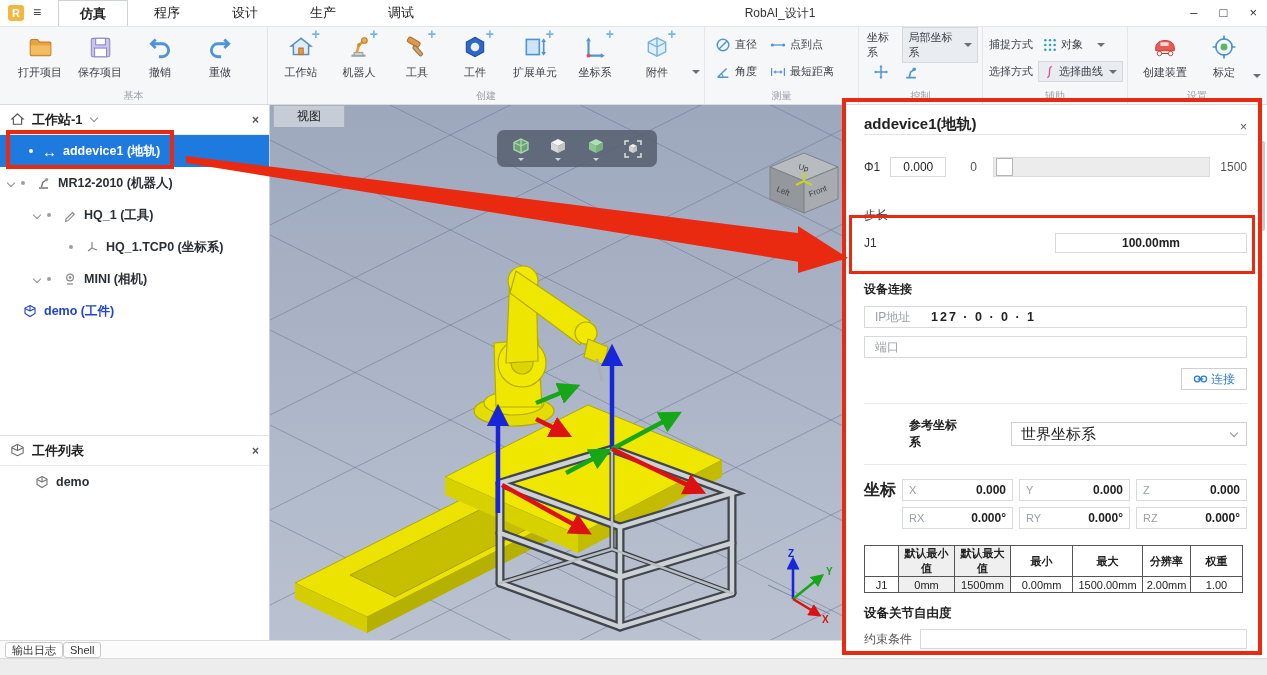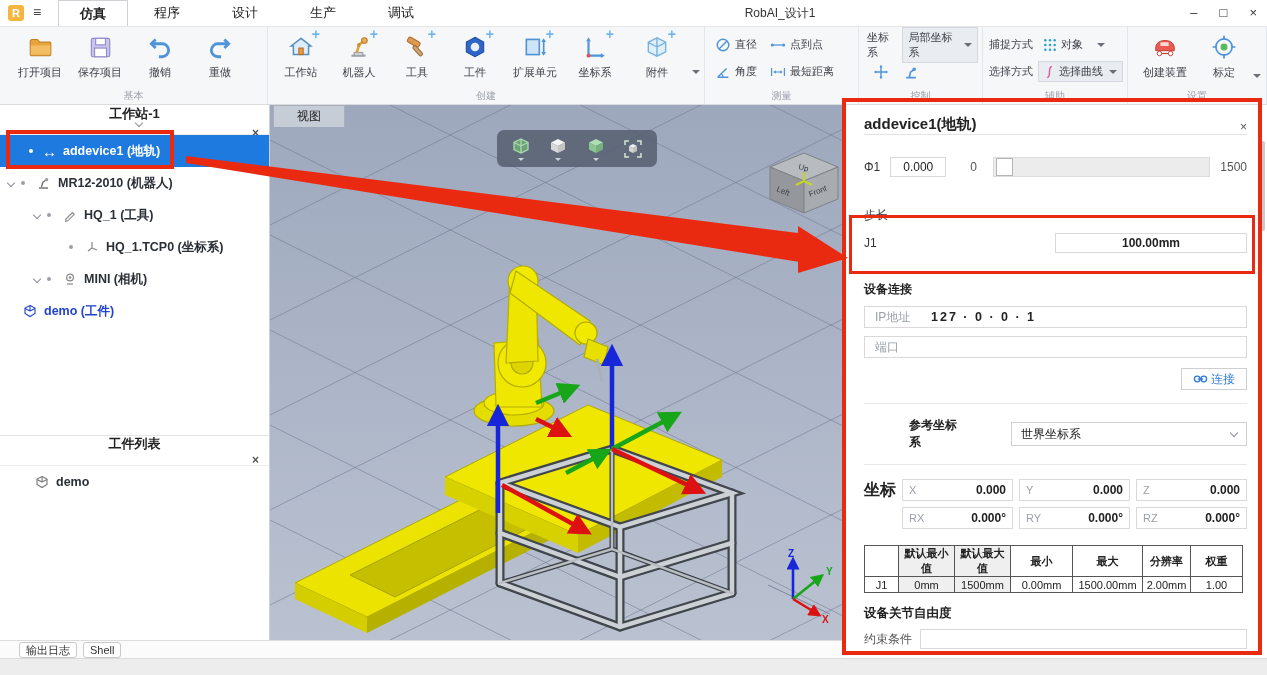--- a/index.html
+++ b/index.html
@@ -30,21 +30,21 @@
   .srow { display:flex; align-items:center; gap:5px; height:27px; font-size:11px; color:#3a3f46; }
   .sbtn { display:inline-flex; align-items:center; gap:4px; cursor:pointer; }
   .sbtn svg { width:16px; height:16px; }
   .dd { display:inline-flex; align-items:center; gap:4px; background:#e9ecf1; border:1px solid #d4d8de; padding:2px 5px; font-size:11px; cursor:pointer; }
   .dd.plain { background:transparent; border:none; }
   .caret { width:0; height:0; border-left:4px solid transparent; border-right:4px solid transparent; border-top:4px solid #6a7078; margin-left:2px; }
   .ddcaret { margin-left:2px; margin-top:14px; }
 
   
   .leftpanel { position:absolute; top:105px; left:0; width:270px; height:535px; background:#fff; border-right:1px solid #cfd2d6; z-index:3; }
-  .lp-header { display:flex; align-items:center; height:30px; padding:0 10px; border-bottom:1px solid #ececec; font-weight:bold; font-size:13px; color:#222;flex-direction:column; }
+  .lp-header { display:flex; align-items:center; height:30px; padding:0 10px; border-bottom:1px solid #ececec; font-weight:bold; font-size:13px; color:#222; }
   .lp-header svg { width:15px; height:15px; margin-right:7px; }
   .xbtn { margin-left:auto; font-size:12px; color:#555; cursor:pointer; }
   .chev { width:6px; height:6px; border-right:1.5px solid #8a8f98; border-bottom:1.5px solid #8a8f98; transform:rotate(45deg); display:inline-block; flex:none; }
   .hchev { margin-left:8px; margin-top:-3px; }
   .trow { display:flex; align-items:center; height:32px; font-size:12.5px; font-weight:bold; color:#2b2f36; cursor:pointer; position:relative; }
   .trow .ticon { width:16px; height:16px; margin:0 6px 0 4px; flex:none; display:flex; align-items:center; justify-content:center; }
   .trow .ticon svg { width:14px; height:14px; }
   .bdot { width:4px; height:4px; border-radius:50%; background:#9aa0a8; margin:0 7px 0 7px; flex:none; }
   .trow.sel { background:#1f7ae0; color:#fff; }
   .trow.sel .bdot { background:#fff; }
@@ -81,40 +81,40 @@
   .p-conn { margin-top:26px; }
   .p-conn > b { font-size:12px; color:#222; }
   .fbox { display:flex; align-items:center; height:22px; border:1px solid #d9d9d9; margin-top:8px; padding:0 10px; }
   .flabel { font-size:12px; color:#9aa0a8; width:56px; }
   .fval { font-size:12.5px; font-weight:bold; color:#222; letter-spacing:2px; }
   .btnrow { display:flex; margin-top:10px; }
   .connect { margin-left:auto; width:66px; height:22px; border:1px solid #cfcfcf; background:#fff; color:#2f7bd9; font-size:12px; display:flex; align-items:center; justify-content:center; gap:3px; cursor:pointer; }
   .pdiv { border:none; border-top:1px solid #e8e8e8; margin-top:13px; }
   .p-ref { display:flex; align-items:center; margin-top:13px; }
   .p-ref b { font-size:12px; color:#222; margin-left:45px; }
-  .select { width:260px; height:24px; border:1px solid #d0d0d0; display:flex; align-items:center; margin-left:48px; padding:0 9px; font-size:12px; color:#222; cursor:pointer; }
+  .select { width:260px; height:24px; border:1px solid #d0d0d0; display:flex; align-items:center; margin-left:48px; padding:0 9px; font-size:15px; color:#222; cursor:pointer; }
   .select .chev { margin-left:auto; margin-top:-3px; }
   .crow { display:flex; align-items:center; margin-top:14px; gap:6px; }
   .crow .clabel { font-size:16px; color:#222; width:32px; flex:none; }
   .cfield { width:113px; height:22px; border:1px solid #d9d9d9; display:flex; align-items:center; padding:0 6px; }
   .cfield .cn { font-size:11px; color:#9aa0a8; }
   .cfield .cv { margin-left:auto; font-size:12px; font-weight:bold; color:#222; }
   .crow.second { margin-top:6px; padding-left:38px; }
   .ltable { border-collapse:collapse; margin-top:16px; font-size:11px; color:#222; }
   .ltable th, .ltable td { border:1px solid #555; text-align:center; height:16px; padding:0 3px; font-weight:bold; }
   .ltable td { font-weight:normal; }
   .ltable .gray { background:#efefef; }
   .p-dof { margin-top:12px; font-size:12.5px; font-weight:bold; color:#222; }
   .p-constraint { display:flex; align-items:center; margin-top:7px; gap:8px; }
   .p-constraint span.lbl { font-size:12px; color:#555; flex:none; }
   .cinp { flex:1; height:20px; }
   .scrollthumb { position:absolute; right:2px; top:36px; width:4px; height:90px; background:#c8cbcf; border-radius:2px; }
 
   
-  .bottombar { position:absolute; left:0; top:640px; width:843px; height:18px; background:#fbfbfb; border-top:1px solid #ddd; display:flex; align-items:center; padding-left:19px; gap:6px; z-index:3; }
+  .bottombar { position:absolute; left:0; top:640px; width:843px; height:18px; background:#fbfbfb; border-top:1px solid #ddd; display:flex; align-items:center; padding-left:5px; gap:0; z-index:3; }
   .btab { border:1px solid #c9c9c9; border-radius:3px; background:#fff; font-size:11px; color:#333; padding:0 6px; line-height:14px; cursor:pointer; }
   .statusbar { position:absolute; left:0; top:658px; width:1267px; height:17px; background:#ededed; border-top:1px solid #dcdcdc; z-index:2; }
 
   
   .anno { position:absolute; border:4px solid #ea2a10; z-index:60; pointer-events:none; }
   #anno1 { left:6px; top:130px; width:168px; height:39px; }
   #anno2 { left:849px; top:215px; width:406px; height:59px; border-width:3px; }
   #anno3 { left:842px; top:98px; width:420px; height:557px; }
   #annoArrow { position:absolute; left:0; top:0; z-index:59; pointer-events:none; }
 </style>

